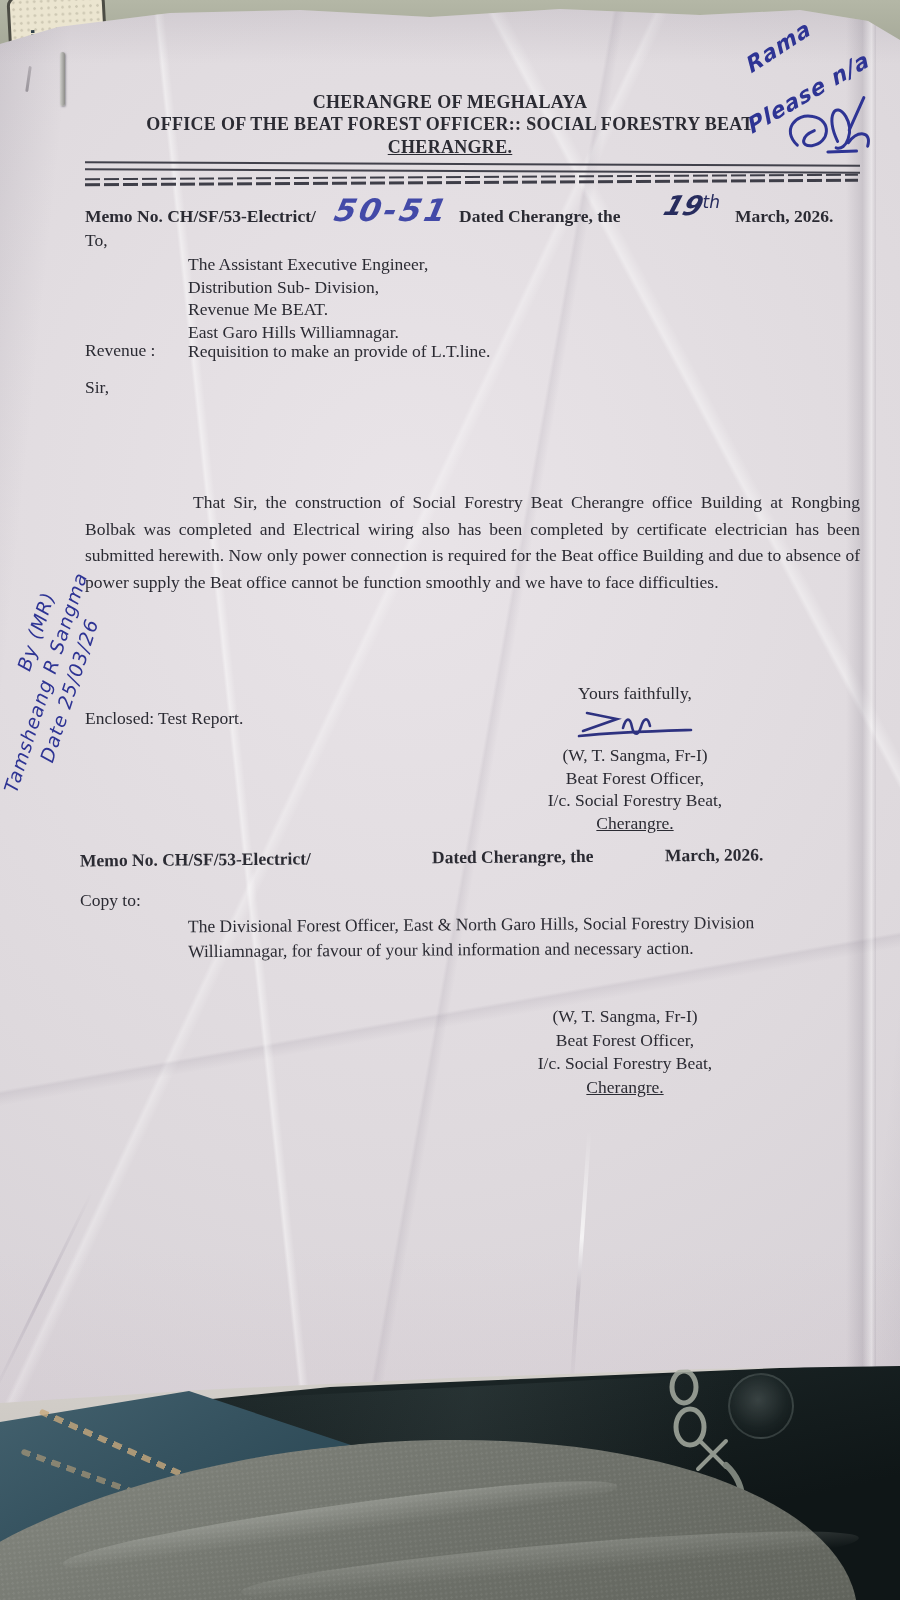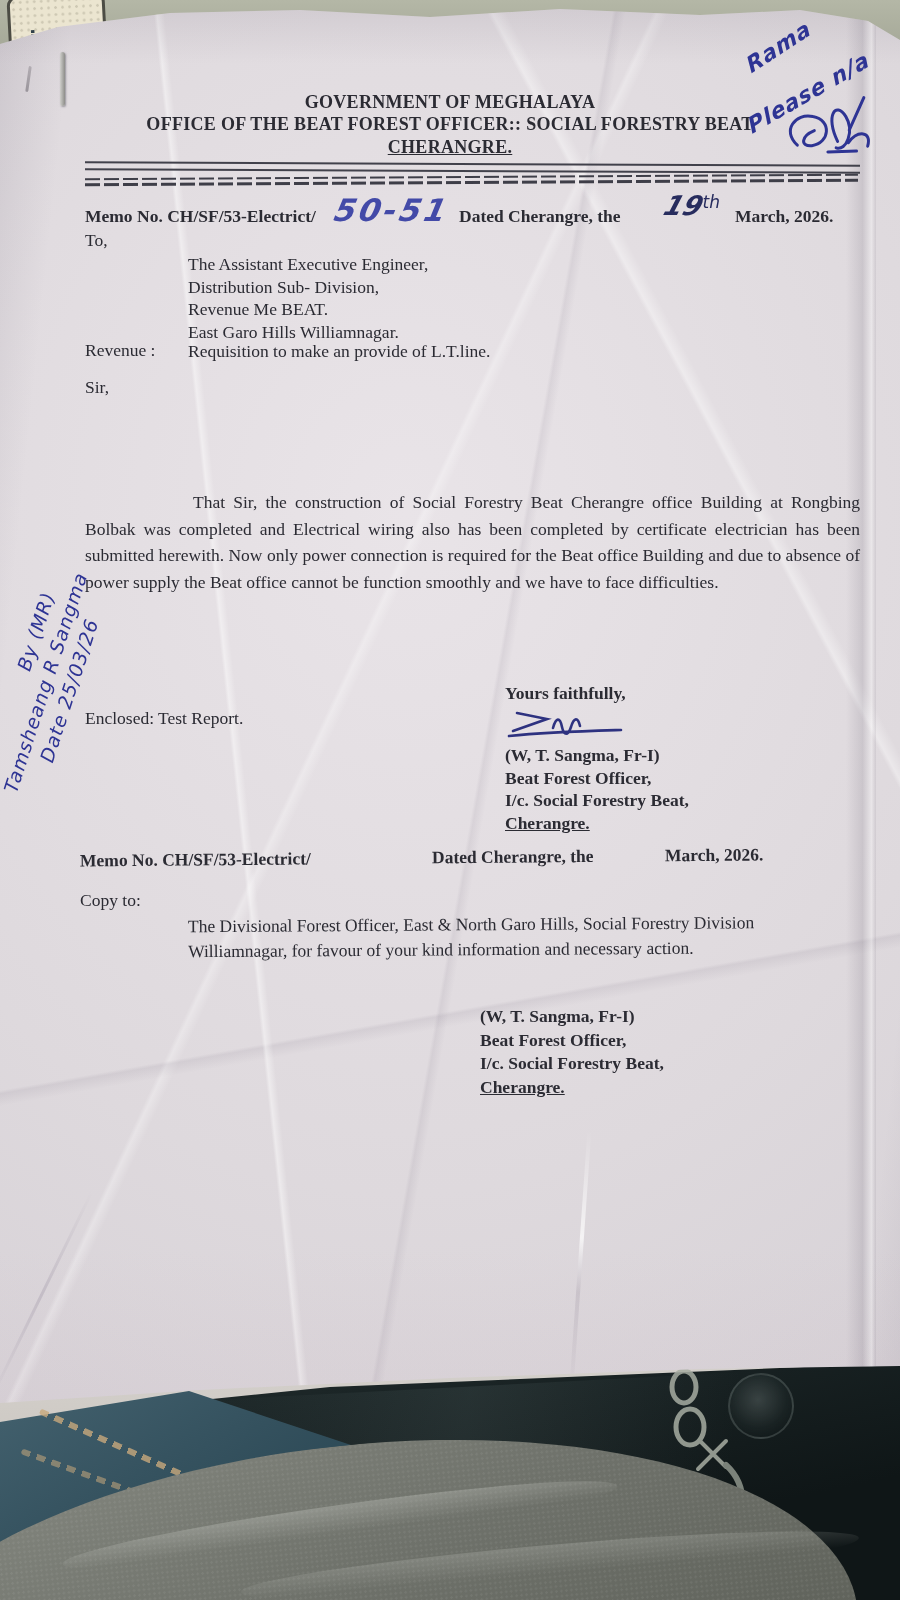--- a/index.html
+++ b/index.html
@@ -93,21 +93,21 @@
   .memo1{position:absolute;left:85px;top:196px;right:38px;height:44px;}
   .memo2{position:absolute;left:80px;top:847px;right:38px;height:30px;transform:rotate(-.5deg);}
 
   .hw{font-family:"DejaVu Sans",sans-serif;font-style:italic;color:#2e3494;}
   .hw-num{font-size:31px;font-weight:bold;color:#434aa8;letter-spacing:3px;transform:skewX(-12deg);display:inline-block;}
   .hw-day{font-size:27px;font-weight:bold;color:#272c5e;transform:skewX(-18deg);display:inline-block;}
   .hw-sup{font-size:17px;font-weight:normal;color:#272c5e;}
 
   .addr{position:absolute;left:188px;top:253px;line-height:22.5px;}
   .para{position:absolute;left:85px;right:40px;text-align:justify;line-height:26.5px;text-indent:108px;}
-  .sig-block{position:absolute;line-height:22.5px;font-weight:bold;}
+  .sig-block{position:absolute;text-align:center;line-height:22.5px;}
   .u{text-decoration:underline;}
   .copy-lines{position:absolute;left:188px;top:912px;width:640px;line-height:25px;transform:rotate(-.4deg);}
 
   .ann{position:absolute;font-family:"DejaVu Sans",sans-serif;font-style:italic;
     color:#2e3494;font-weight:bold;letter-spacing:1px;}
   .ann-left{left:-78px;top:608px;width:290px;height:100px;transform:rotate(-72deg);
     font-size:19px;line-height:25px;font-weight:normal;white-space:nowrap;}
   .ann-tr1{left:742px;top:34px;font-size:22px;transform:rotate(-33deg) skewX(-8deg);}
   .ann-tr2{left:740px;top:80px;font-size:22px;transform:rotate(-30deg) skewX(-8deg);white-space:nowrap;}
   svg{overflow:visible;}
@@ -145,21 +145,21 @@
 
   <div class="paper">
     <div class="fold-right"></div>
     <div class="crease-v"></div>
     <div class="crease-d"></div>
     <div class="staple"></div>
     <div class="staple-dent"></div>
 
     <div class="letter">
 
-      <div class="c hdr1">GOVERNMENT OF MEGHALAYA</div>
+      <div class="c hdr1">CHERANGRE OF MEGHALAYA</div>
       <div class="c hdr2">OFFICE OF THE BEAT FOREST OFFICER:: SOCIAL FORESTRY BEAT</div>
       <div class="c hdr3">CHERANGRE.</div>
       <div class="rule-solid"></div>
       <div class="rule-eq">
           <div></div>
           <div></div>
         </div>
 
       <div class="memo1">
         <span class="abs b" style="left:0;top:10px">Memo No. CH/SF/53-Electrict/</span>

